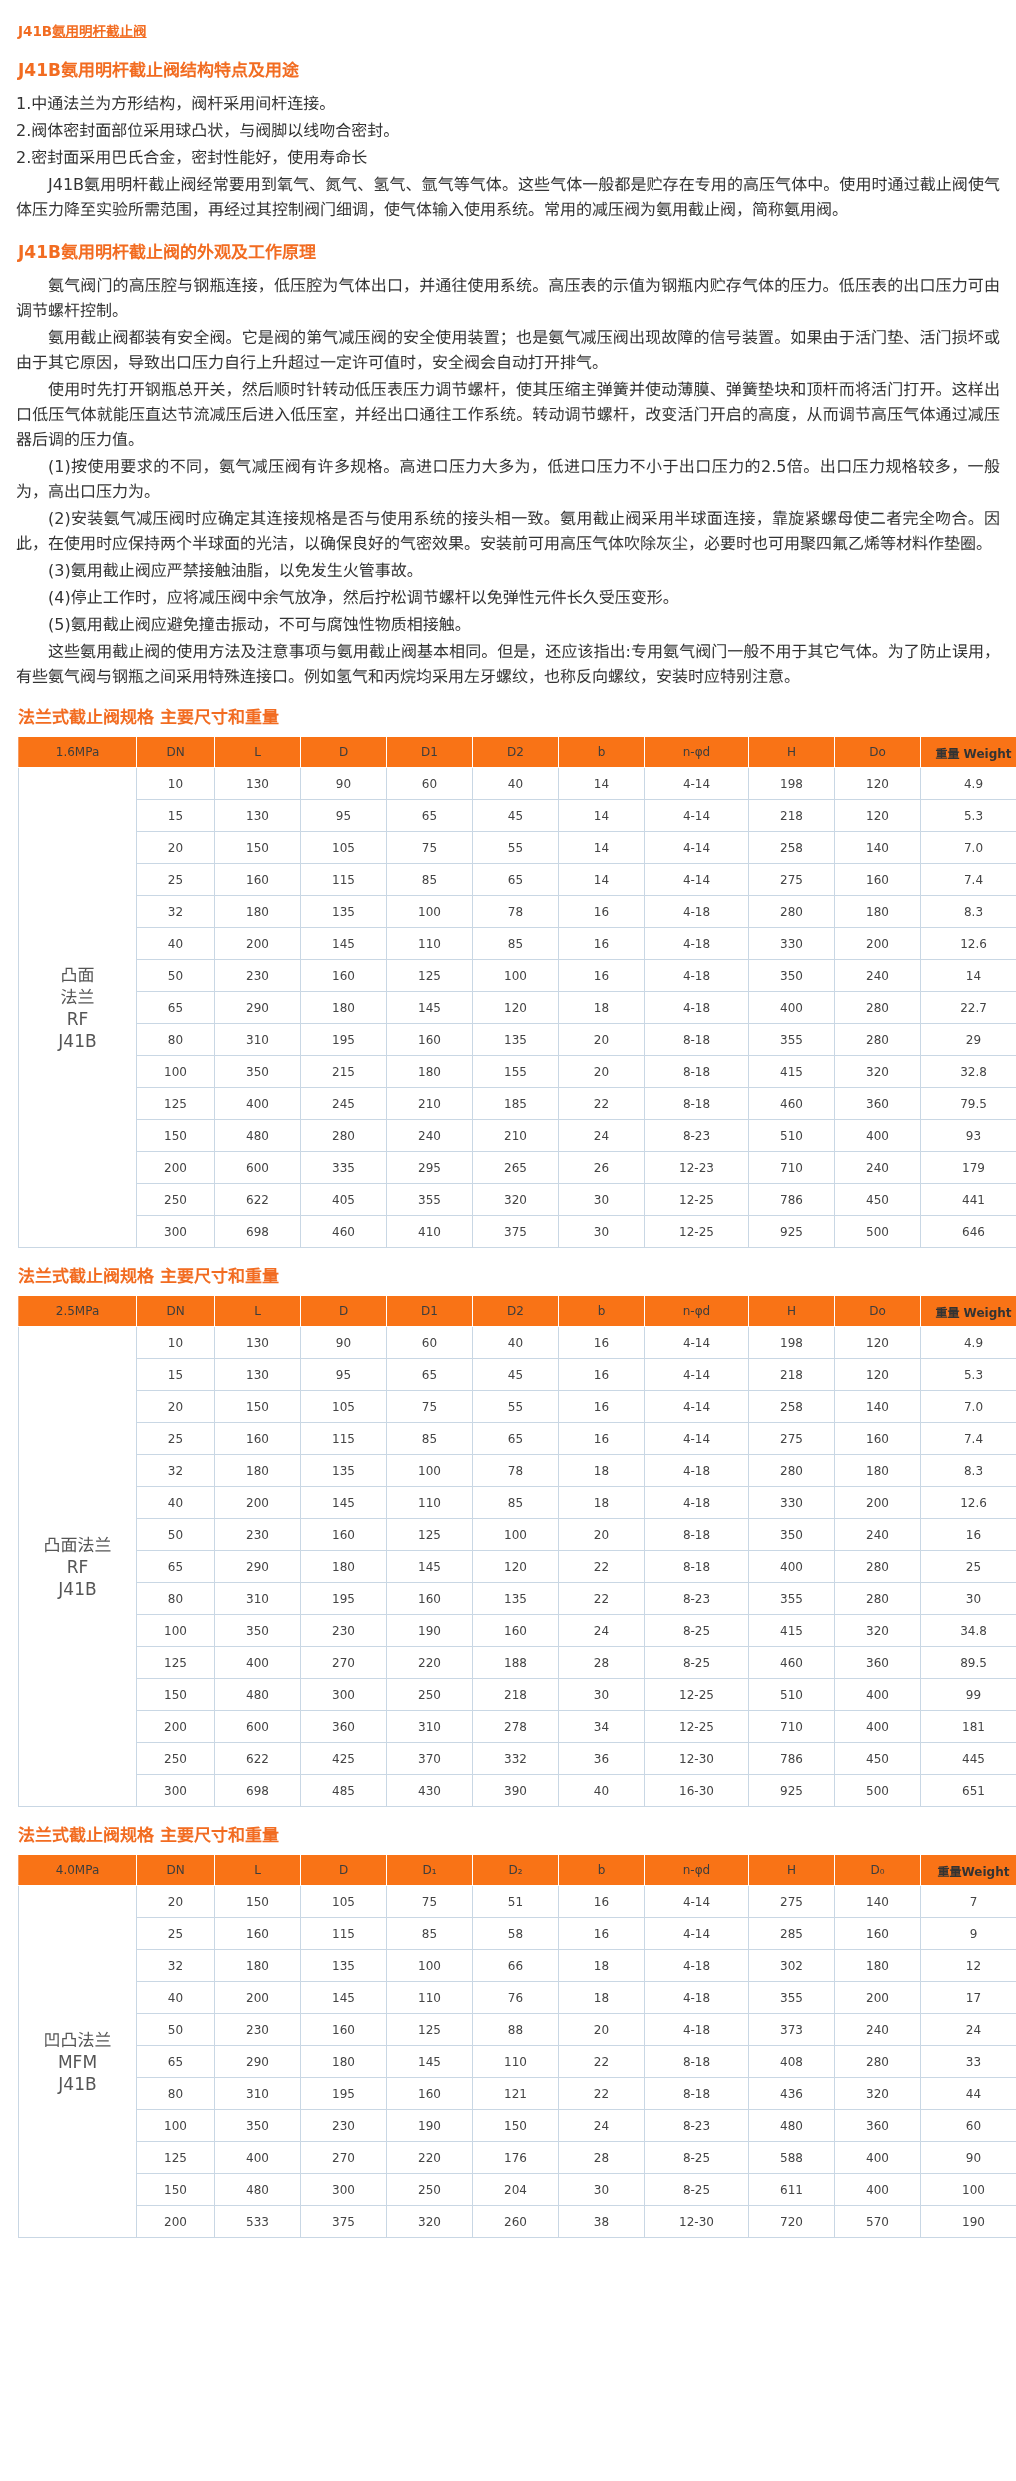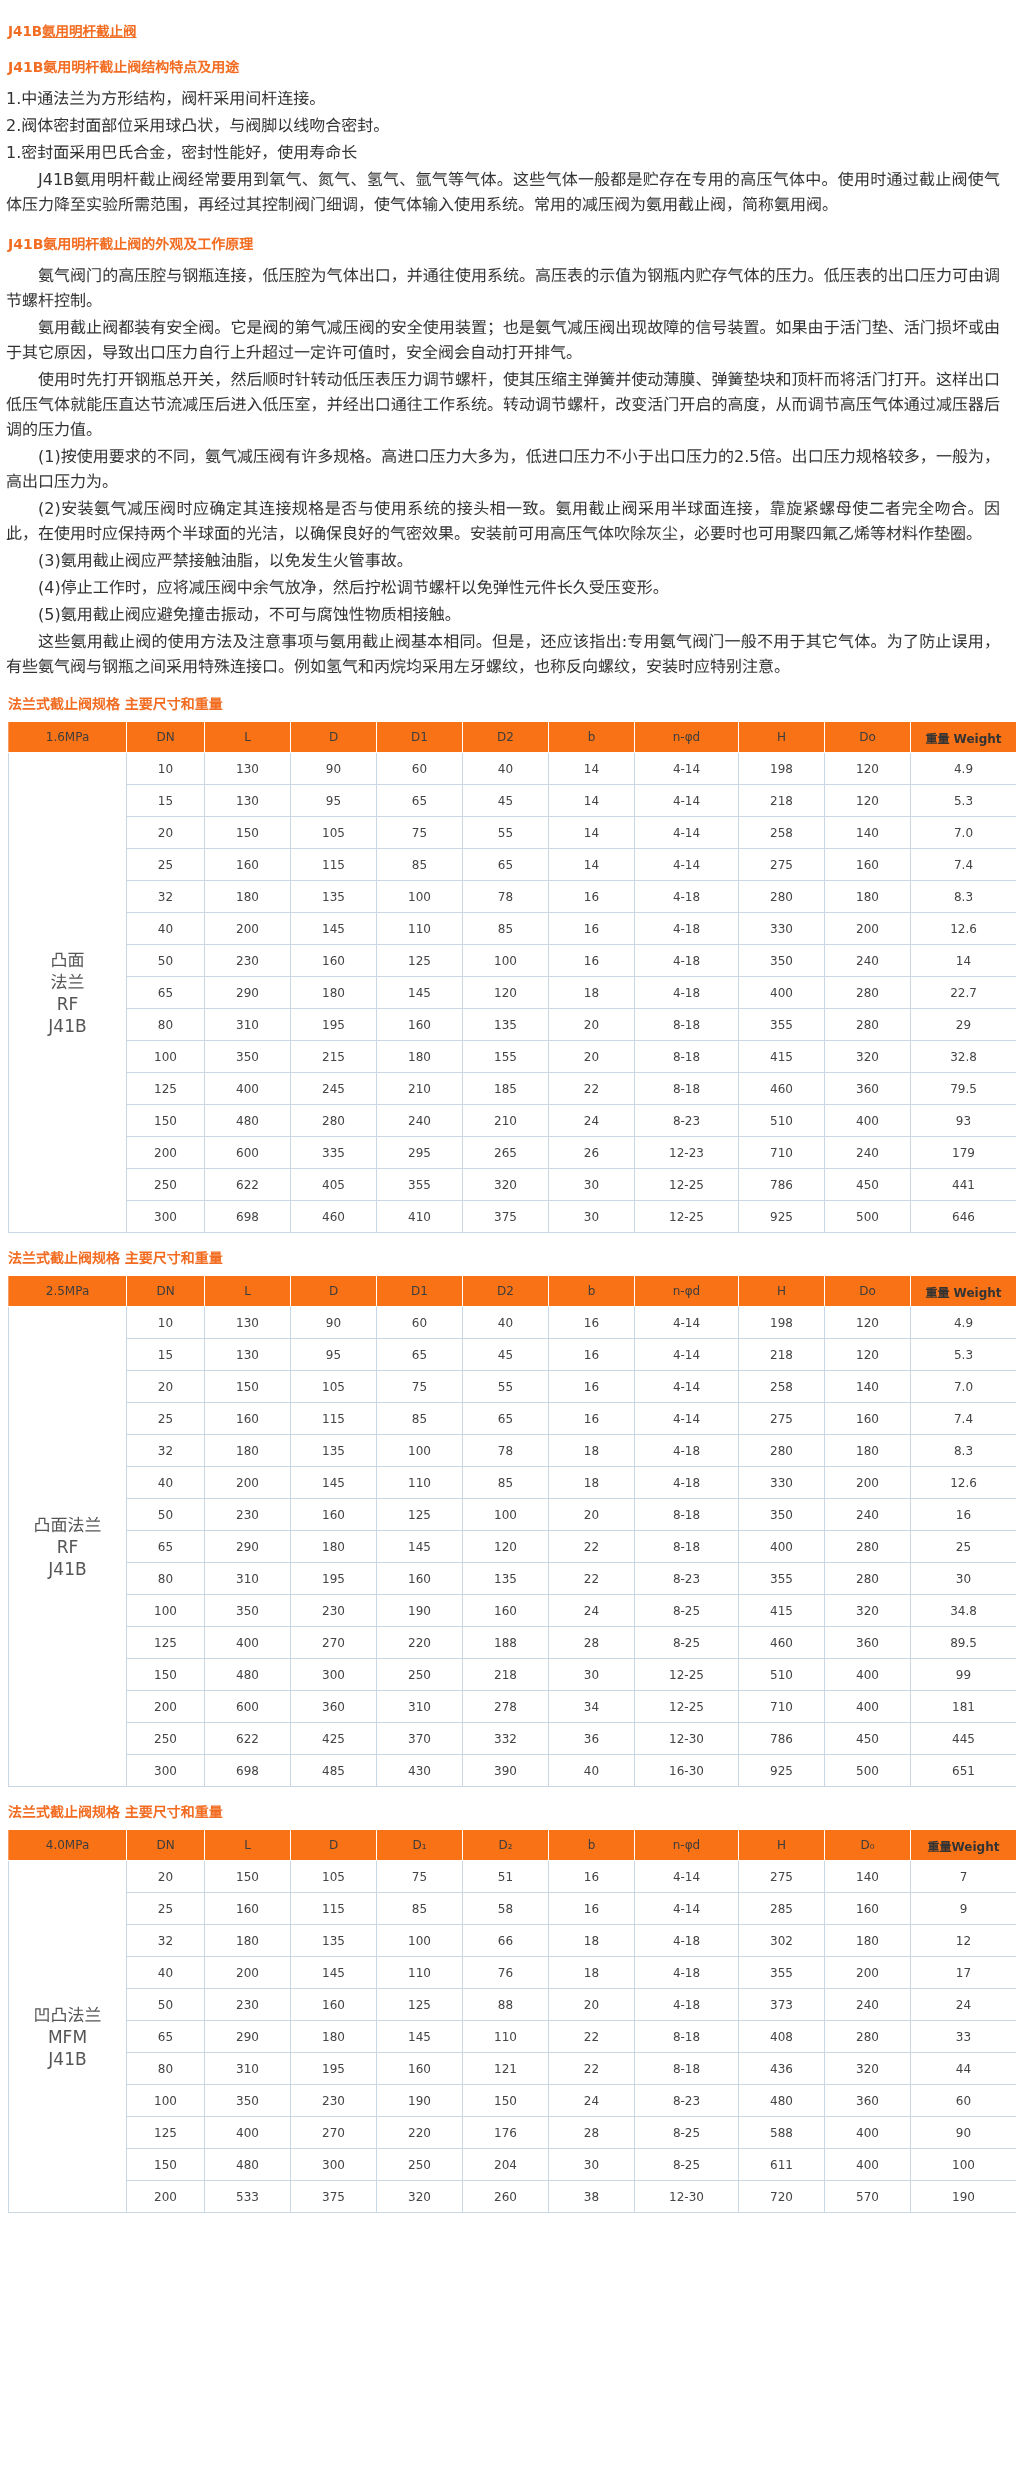--- a/index.html
+++ b/index.html
@@ -5,33 +5,33 @@
 <style>
   html,body{margin:0;padding:0;}
   body{
     width:1016px;
     background:#ffffff;
     font-family:"DejaVu Sans","Liberation Sans",sans-serif;
     color:#333333;
     -webkit-font-smoothing:antialiased;
   }
   .page{ width:1016px; padding:0; box-sizing:border-box; }
-  .inner{ padding:14px 16px 18px 6px; }
+  .inner{ padding:14px 16px 18px 16px; }
 
   h1.doc-title{
     font-size:13.5px;
     font-weight:bold;
     color:#F26C21;
     margin:6px 0 14px 2px;
     letter-spacing:0px;
   }
   h1.doc-title .u{ text-decoration:underline; }
 
   h2.sec{
-    font-size:14px;
+    font-size:17px;
     font-weight:bold;
     color:#F26C21;
     margin:16px 0 10px 2px;
   }
   h2.sec.tbl{ margin:14px 0 8px 2px; }
 
   p.para{
     font-size:16px;
     line-height:25px;
     color:#333333;
@@ -97,21 +97,21 @@
 <div class="page">
   <div class="inner">
 
     <h1 class="doc-title">
       <span>J41B</span><span class="u">氨用明杆截止阀</span>
     </h1>
 
     <h2 class="sec">J41B氨用明杆截止阀结构特点及用途</h2>
     <p class="para">1.中通法兰为方形结构，阀杆采用间杆连接。</p>
     <p class="para">2.阀体密封面部位采用球凸状，与阀脚以线吻合密封。</p>
-    <p class="para">1.密封面采用巴氏合金，密封性能好，使用寿命长</p>
+    <p class="para">2.密封面采用巴氏合金，密封性能好，使用寿命长</p>
     <p class="para ind">J41B氨用明杆截止阀经常要用到氧气、氮气、氢气、氩气等气体。这些气体一般都是贮存在专用的高压气体中。使用时通过截止阀使气体压力降至实验所需范围，再经过其控制阀门细调，使气体输入使用系统。常用的减压阀为氨用截止阀，简称氨用阀。</p>
 
     <div class="blank"></div>
 
     <h2 class="sec">J41B氨用明杆截止阀的外观及工作原理</h2>
     <p class="para ind">氨气阀门的高压腔与钢瓶连接，低压腔为气体出口，并通往使用系统。高压表的示值为钢瓶内贮存气体的压力。低压表的出口压力可由调节螺杆控制。</p>
     <p class="para ind">氨用截止阀都装有安全阀。它是阀的第气减压阀的安全使用装置；也是氨气减压阀出现故障的信号装置。如果由于活门垫、活门损坏或由于其它原因，导致出口压力自行上升超过一定许可值时，安全阀会自动打开排气。</p>
     <p class="para ind">使用时先打开钢瓶总开关，然后顺时针转动低压表压力调节螺杆，使其压缩主弹簧并使动薄膜、弹簧垫块和顶杆而将活门打开。这样出口低压气体就能压直达节流减压后进入低压室，并经出口通往工作系统。转动调节螺杆，改变活门开启的高度，从而调节高压气体通过减压器后调的压力值。</p>
 
     <p class="para num">(1)按使用要求的不同，氨气减压阀有许多规格。高进口压力大多为，低进口压力不小于出口压力的2.5倍。出口压力规格较多，一般为，高出口压力为。</p>

